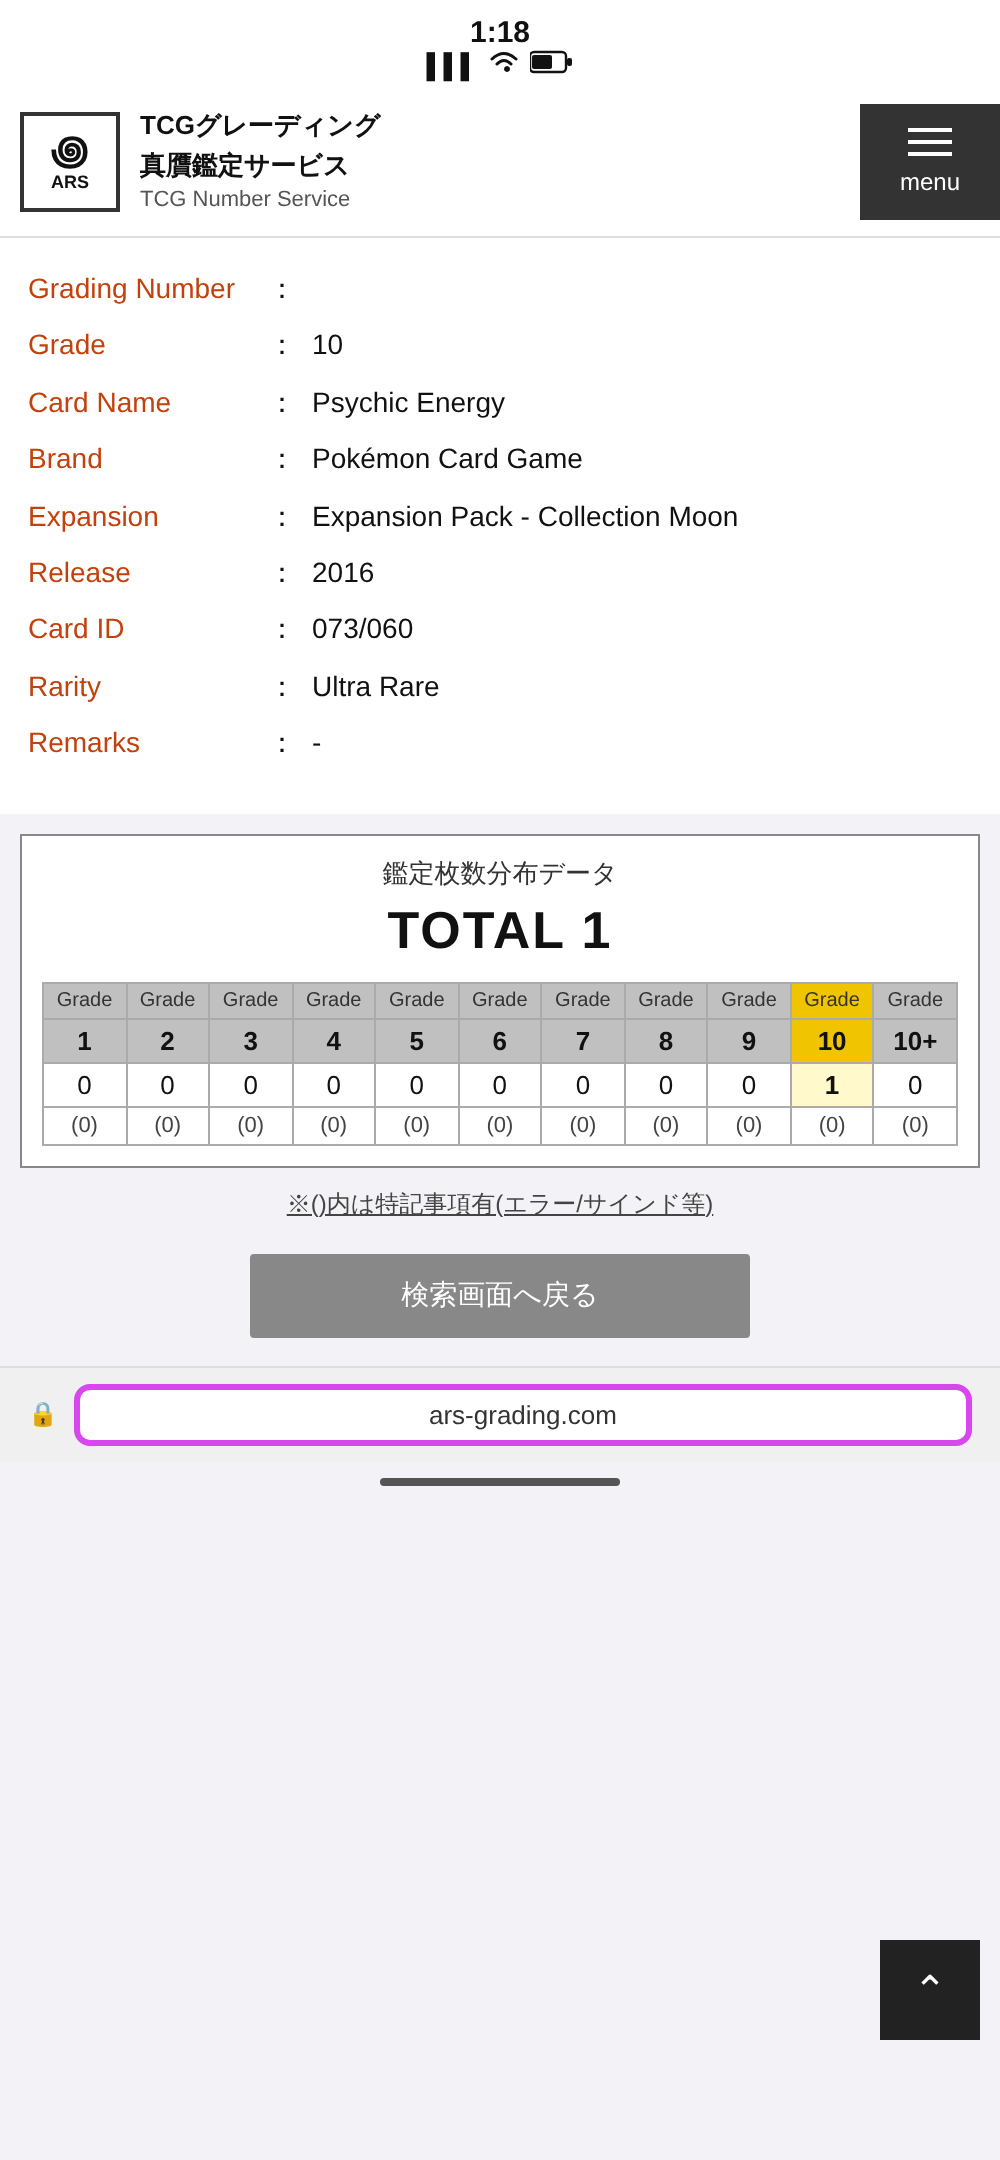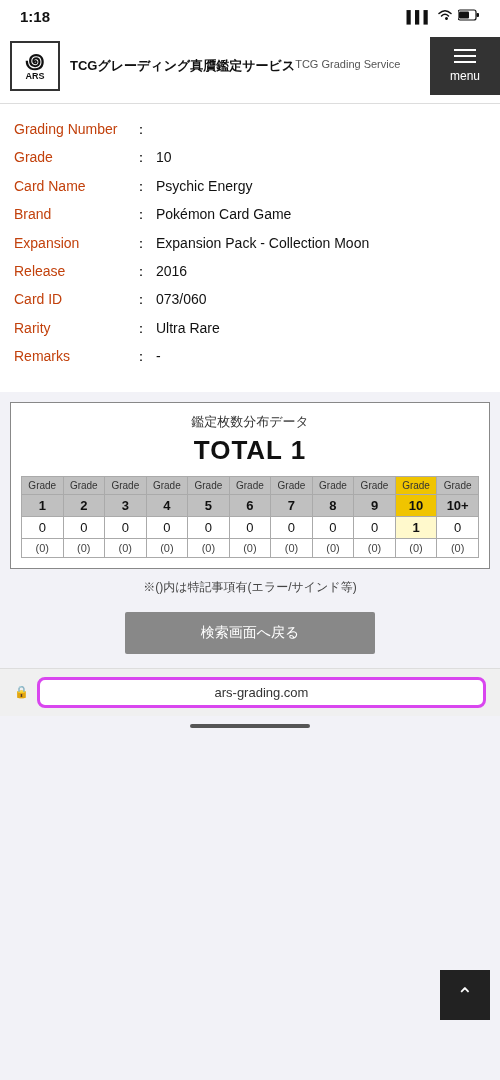--- a/index.html
+++ b/index.html
@@ -10,25 +10,26 @@
       background: #f2f2f7;
       font-family: -apple-system, 'Helvetica Neue', Arial, sans-serif;
       font-size: 14px;
       color: #111;
     }
 
     
     .status-bar {
       background: #fff;
       display: flex;
-      justify-content: space-between;
+      justify-content: flex-end;
       align-items: center;
       padding: 8px 20px 4px;
       font-size: 15px;
       font-weight: 600;
+      flex-direction: column;
     }
     .status-icons {
       display: flex;
       gap: 5px;
       align-items: center;
       font-size: 12px;
     }
 
     
     .header {
@@ -55,21 +56,21 @@
       font-size: 10px;
       font-weight: bold;
     }
     .logo-box .ars-symbol {
       font-size: 20px;
       font-weight: 900;
       line-height: 1;
     }
     .logo-text {
       display: flex;
-      flex-direction: row;
+      flex-direction: column;
       font-size: 12px;
       line-height: 1.5;
     }
     .logo-text .main-text {
       font-weight: bold;
       font-size: 13px;
     }
     .logo-text .sub-text {
       color: #555;
       font-size: 11px;
@@ -192,20 +193,21 @@
       font-size: 11px;
       color: #444;
       background: #fff;
     }
 
     .dist-note {
       text-align: center;
       font-size: 12px;
       color: #444;
       margin: 8px 10px 10px;
+      text-decoration: underline;
     }
 
     
     .back-btn-area {
       display: flex;
       justify-content: center;
       margin: 16px 0 14px;
     }
     .back-btn {
       background: #888;
@@ -296,21 +298,21 @@
 
 <div class="header">
   <div class="logo-area">
     <div class="logo-box">
       <span class="ars-symbol">꩜</span>
       <span style="font-size:9px;font-weight:bold;">ARS</span>
     </div>
     <div class="logo-text">
       <span class="main-text">TCGグレーディング</span>
       <span class="main-text">真贋鑑定サービス</span>
-      <span class="sub-text">TCG Grading Service</span>
+      <span class="sub-text">TCG Number Service</span>
     </div>
   </div>
   <div class="menu-btn">
     <div class="hamburger-lines">
       <div class="line"></div>
       <div class="line"></div>
       <div class="line"></div>
     </div>
     <span class="menu-label">menu</span>
   </div>

